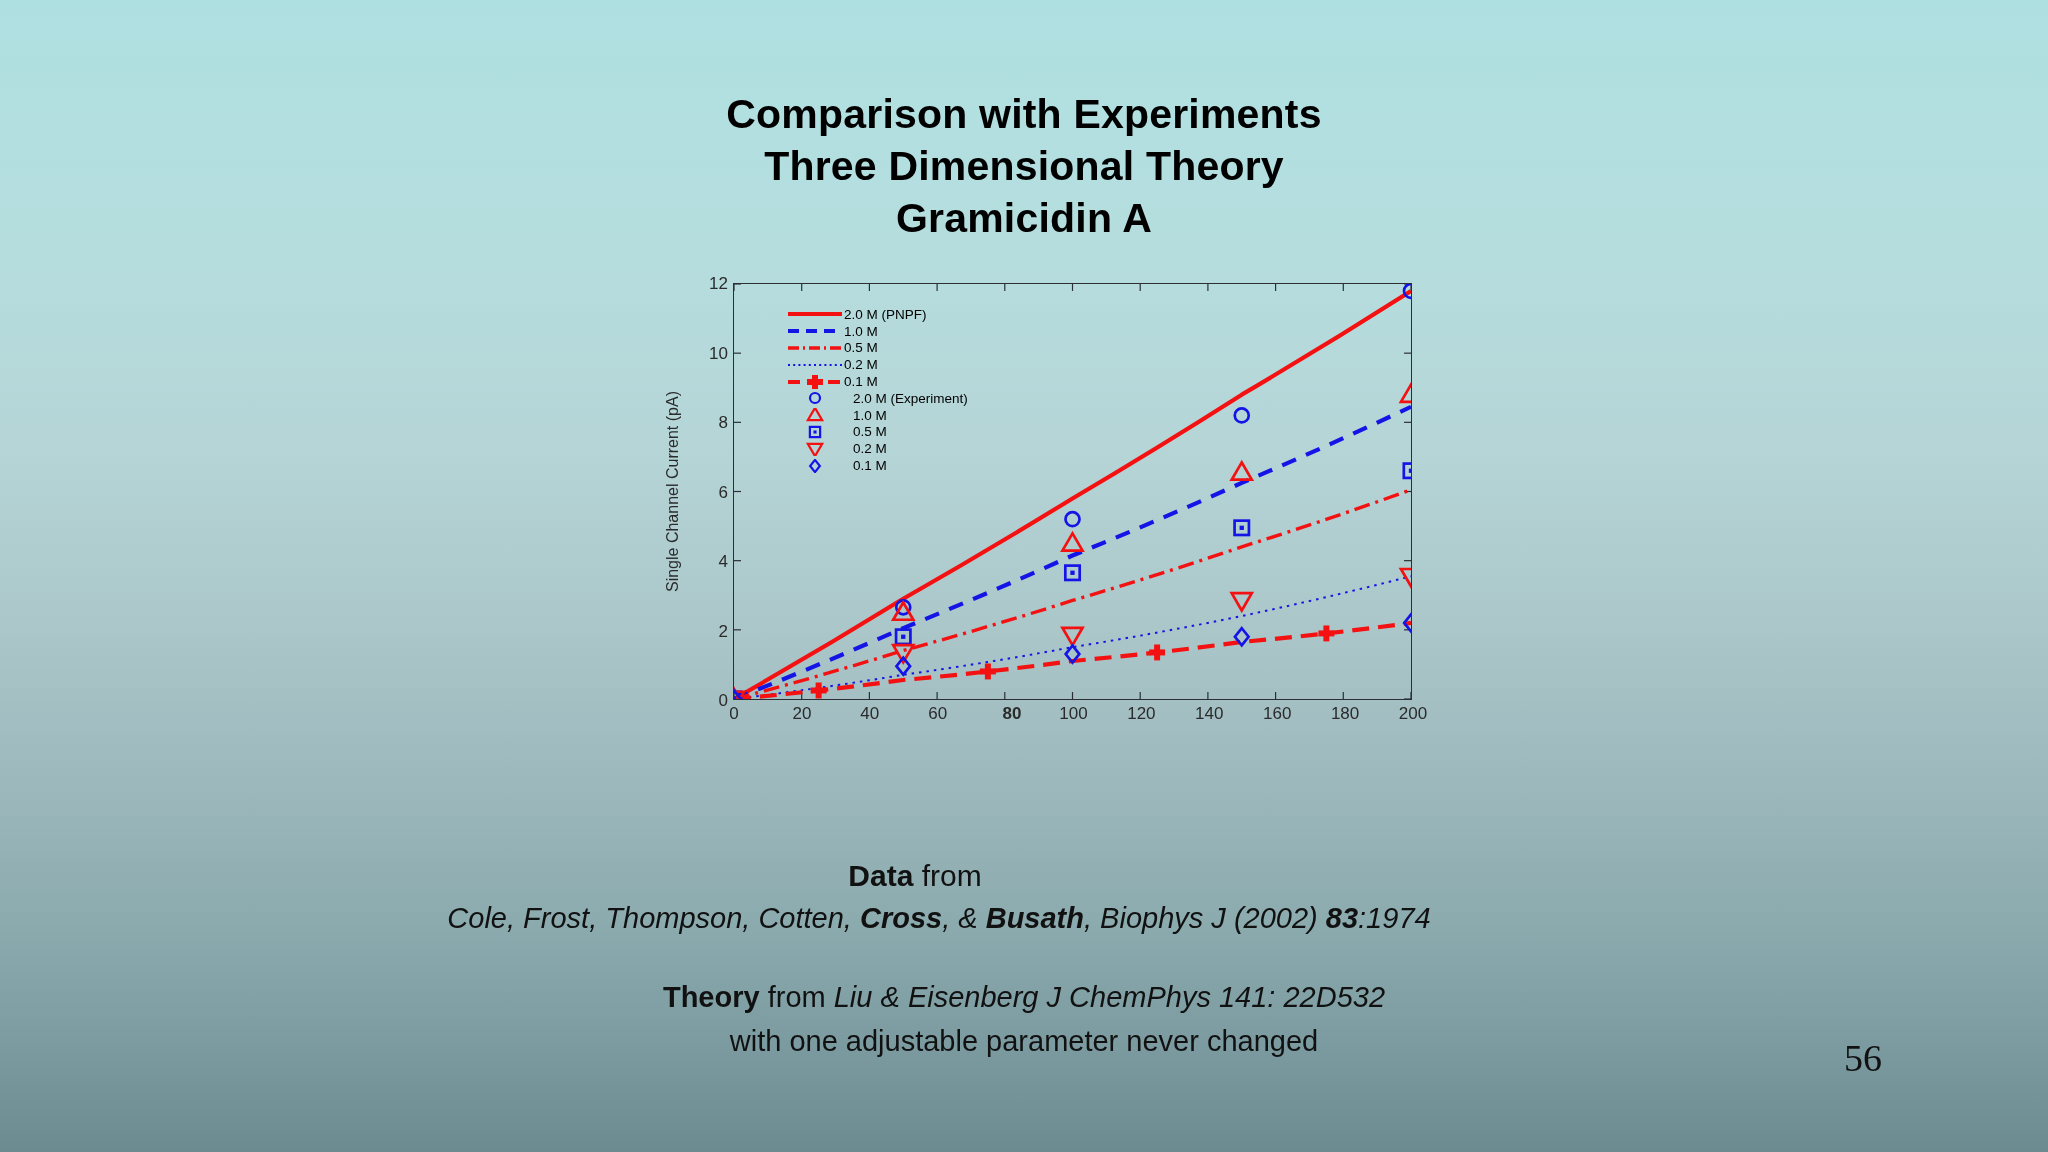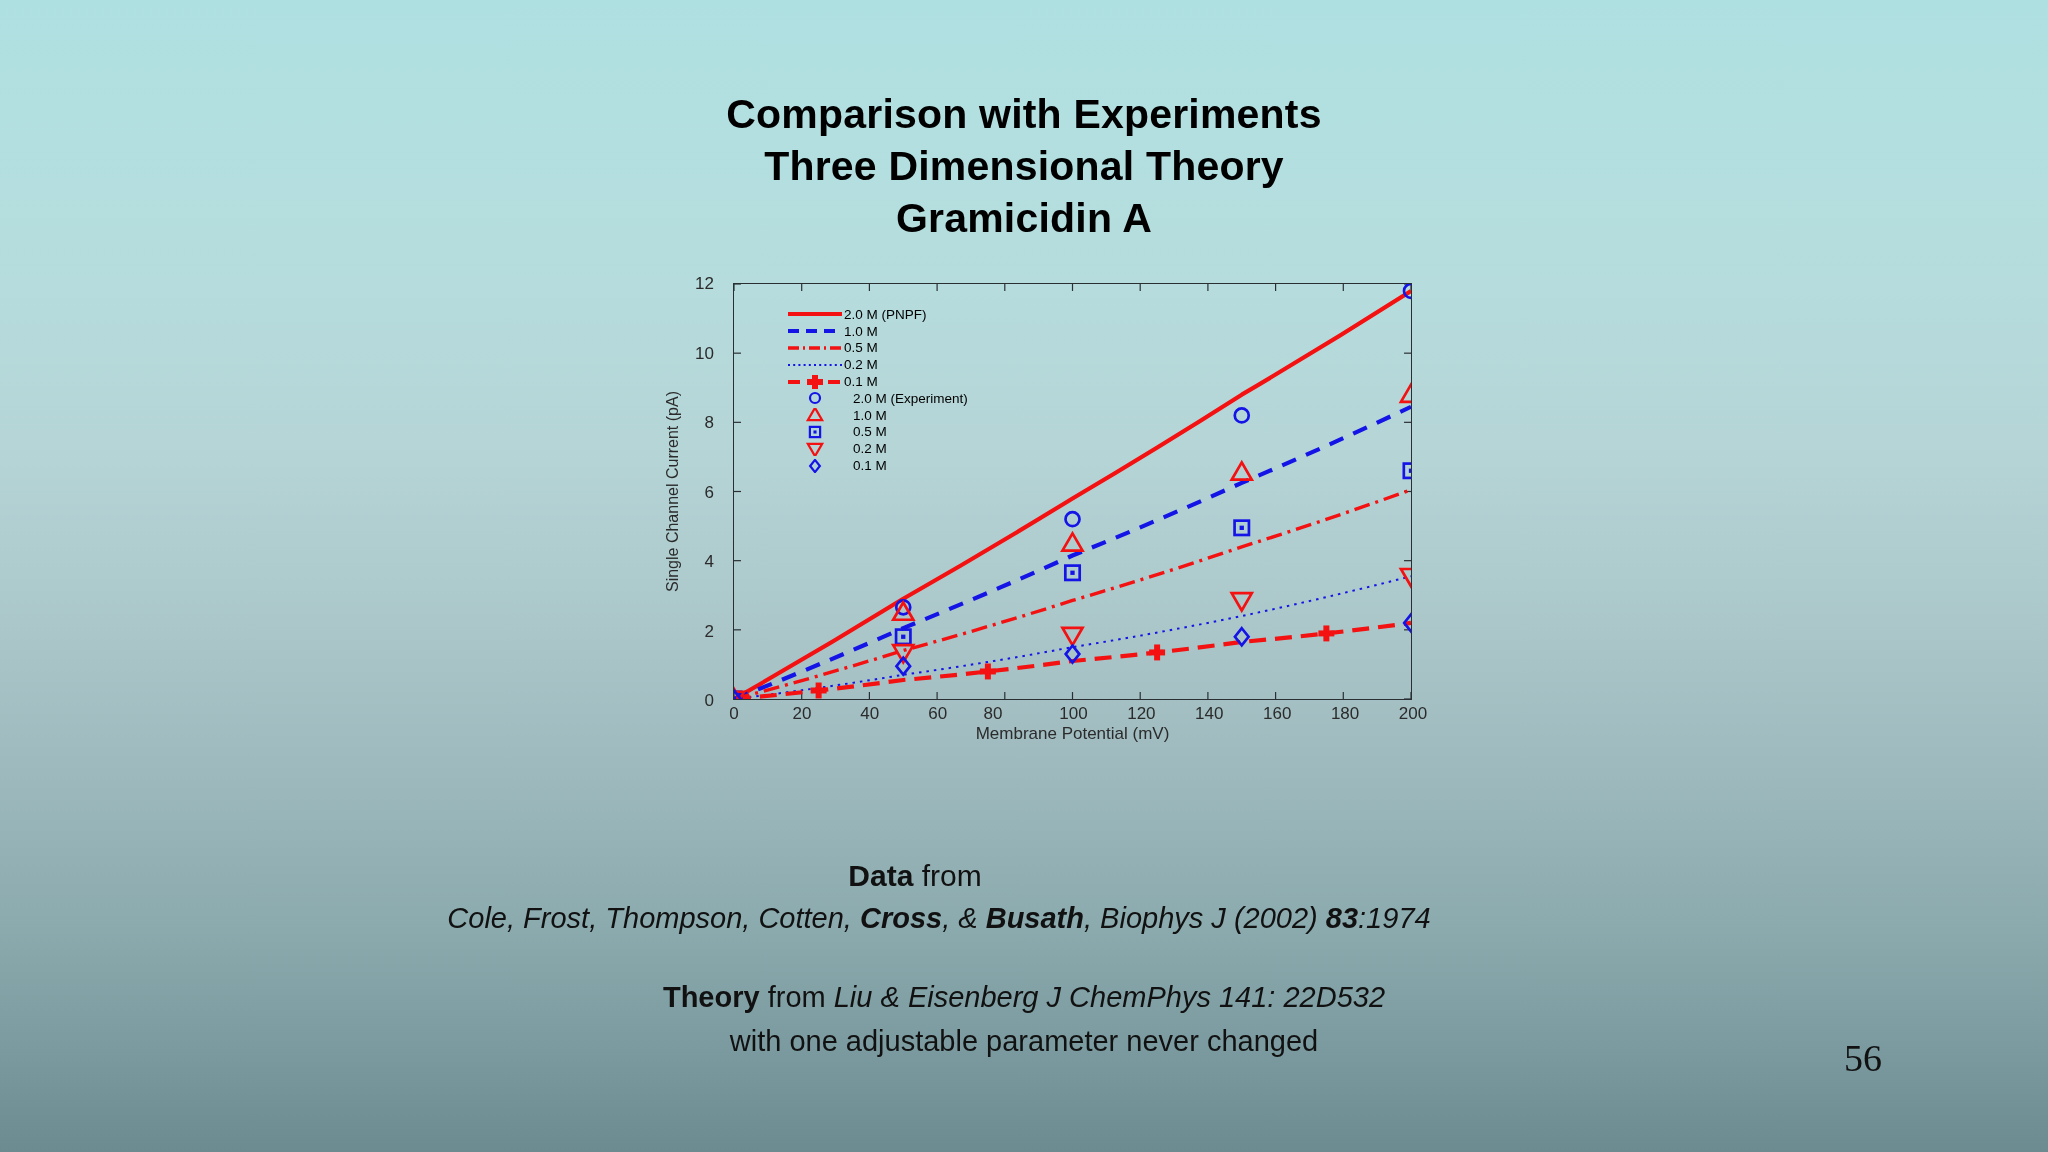--- a/index.html
+++ b/index.html
@@ -30,21 +30,21 @@
   #plot {
     position:absolute; left:45px; top:21px;
     width:679px; height:417px;
     border:1.5px solid #2a2f33;
     box-sizing:border-box;
   }
   #svgplot { position:absolute; left:0; top:0; width:100%; height:100%; display:block; }
 
   
   .ytick {
-    position:absolute; right:100%; margin-right:20px;
+    position:absolute; right:100%; margin-right:6px;
     transform:translateY(-50%);
     font-size:17px; color:#2b2b2b; white-space:nowrap;
   }
   .xtick {
     position:absolute; top:100%; margin-top:5px;
     transform:translateX(-50%);
     font-size:17px; color:#2b2b2b; white-space:nowrap;
   }
   #ylabel {
     position:absolute; left:-24px; top:21px; width:417px; height:22px;
@@ -86,21 +86,20 @@
 
   <div id="title">
     <span class="tline">Comparison with Experiments</span>
     <span class="tline">Three Dimensional Theory</span>
     <span class="tline">Gramicidin A</span>
   </div>
 
   <div id="figure">
 
     <div id="ylabel">Single Channel Current (pA)</div>
-    <div id="xlabel">Membrane Potential (mV)</div>
 
     <div id="plot">
       <svg id="svgplot" viewBox="0 0 679 417" preserveAspectRatio="none">
           <line x1="0" y1="417" x2="0" y2="410" stroke="#2a2f33" stroke-width="1.2"></line>
           <line x1="0" y1="0" x2="0" y2="7" stroke="#2a2f33" stroke-width="1.2"></line>
           <line x1="67.9" y1="417" x2="67.9" y2="410" stroke="#2a2f33" stroke-width="1.2"></line>
           <line x1="67.9" y1="0" x2="67.9" y2="7" stroke="#2a2f33" stroke-width="1.2"></line>
           <line x1="135.8" y1="417" x2="135.8" y2="410" stroke="#2a2f33" stroke-width="1.2"></line>
           <line x1="135.8" y1="0" x2="135.8" y2="7" stroke="#2a2f33" stroke-width="1.2"></line>
           <line x1="203.7" y1="417" x2="203.7" y2="410" stroke="#2a2f33" stroke-width="1.2"></line>
@@ -328,21 +327,21 @@
                 </g>
               </svg>
             </span>
             <span class="legtxt">0.1 M</span>
           </div>
         </div>
     <div class="xtick" style="left: 0px;">0</div>
         <div class="xtick" style="left: 67.9px;">20</div>
         <div class="xtick" style="left: 135.8px;">40</div>
         <div class="xtick" style="left: 203.7px;">60</div>
-        <div class="xtick" style="left: 259px;">80</div>
+        <div class="xtick" style="left: 278px; font-weight: bold;">80</div>
         <div class="xtick" style="left: 339.5px;">100</div>
         <div class="xtick" style="left: 407.4px;">120</div>
         <div class="xtick" style="left: 475.3px;">140</div>
         <div class="xtick" style="left: 543.2px;">160</div>
         <div class="xtick" style="left: 611.1px;">180</div>
         <div class="xtick" style="left: 679px;">200</div>
         <div class="ytick" style="top: 417px;">0</div>
         <div class="ytick" style="top: 347.5px;">2</div>
         <div class="ytick" style="top: 278px;">4</div>
         <div class="ytick" style="top: 208.5px;">6</div>

